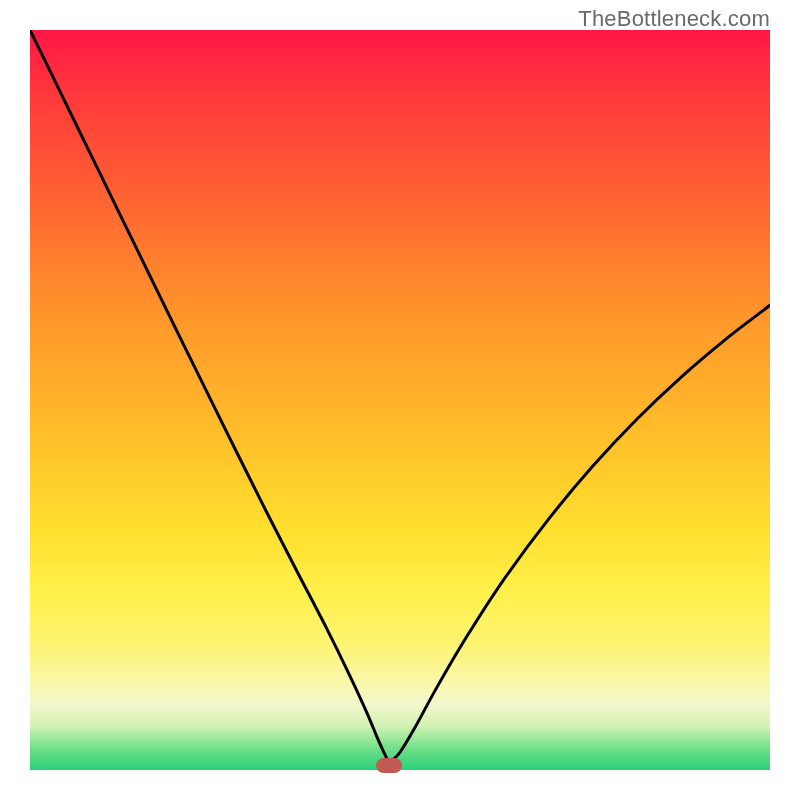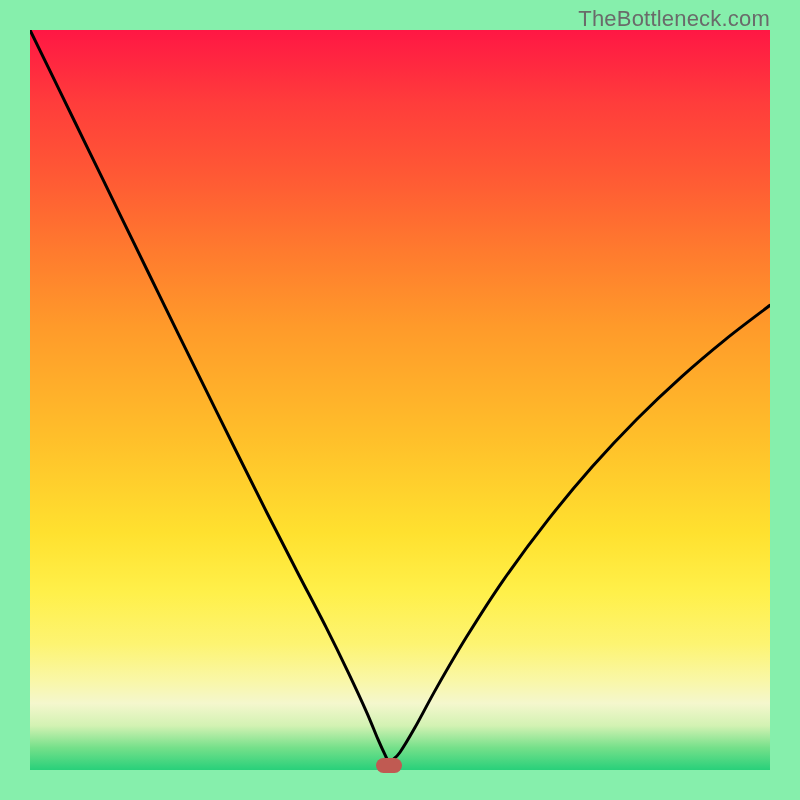--- a/index.html
+++ b/index.html
@@ -8,21 +8,21 @@
     width: 800px;
     height: 800px;
     background: #000;
     overflow: hidden;
     font-family: Arial, Helvetica, sans-serif;
   }
   .frame {
     position: relative;
     width: 800px;
     height: 800px;
-    background: #86efac;
+    background: #ffffff;
   }
   .plot-area {
     position: absolute;
     left: 30px;
     top: 30px;
     width: 740px;
     height: 740px;
     background: linear-gradient(
       to bottom,
       #ff1744 0%,

